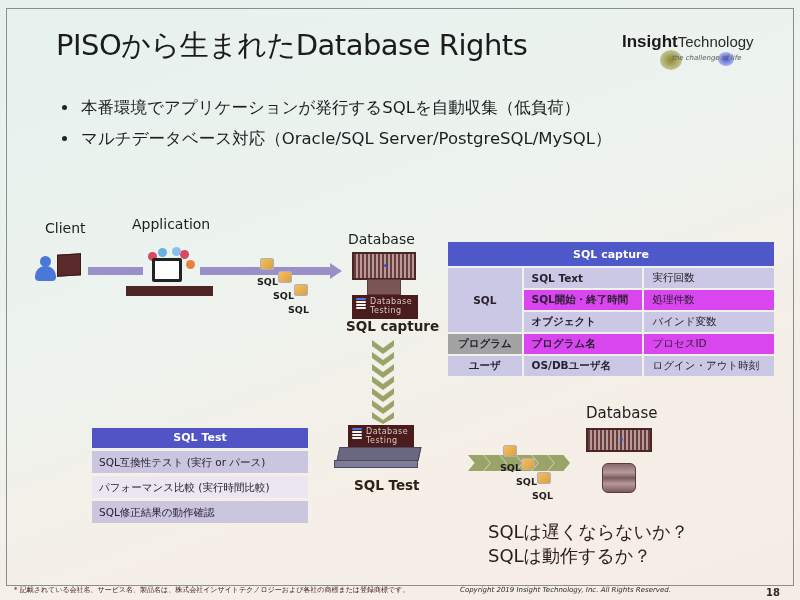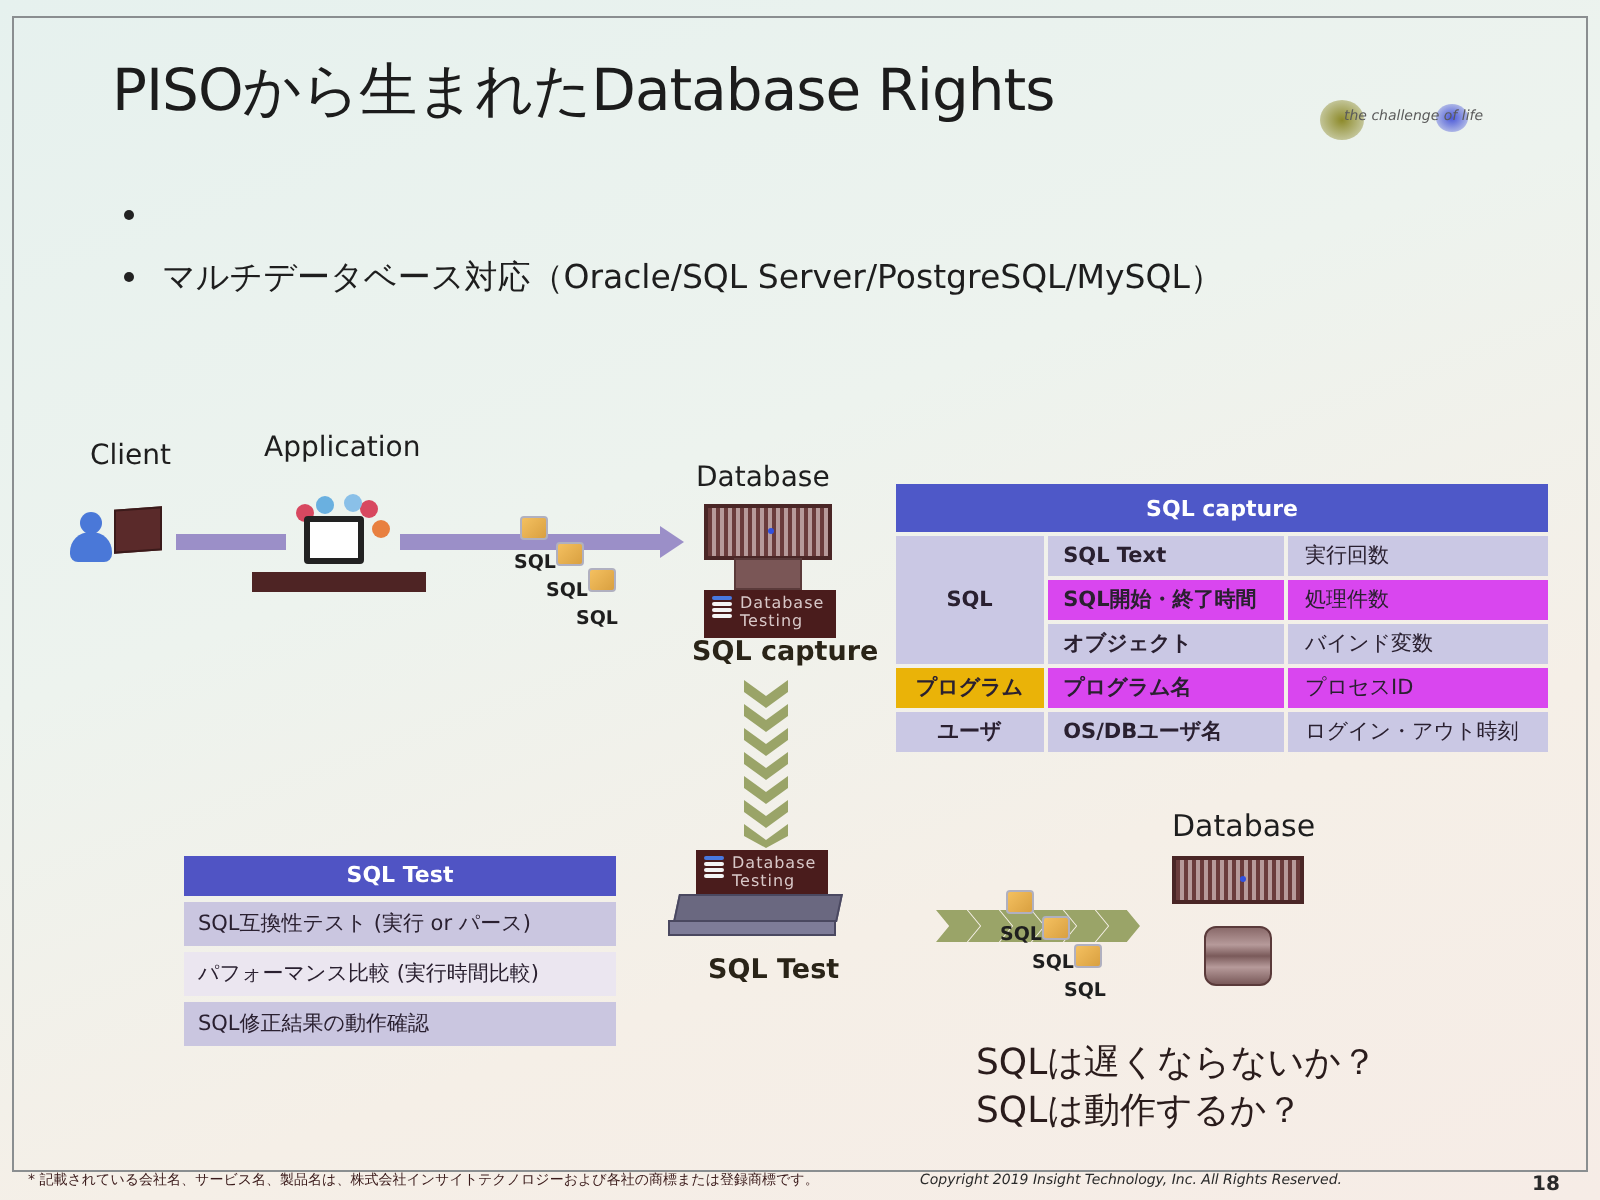--- a/index.html
+++ b/index.html
@@ -71,26 +71,30 @@
 </head>
 <body>
 
 <div class="slide-frame"></div>
 
 <div class="title">PISOから生まれたDatabase Rights</div>
 
 <div class="logo">
   <div class="logo-blob1"></div>
   <div class="logo-blob2"></div>
+  <div class="logo-main">
+    <span class="logo-insight">Insight</span><span class="logo-tech">Technology</span>
+  </div>
   <div class="logo-tag">the challenge of life</div>
 </div>
 
 <div class="bullets">
   <div class="bullet">
       <span class="dot"></span>
+      <span>本番環境でアプリケーションが発行するSQLを自動収集（低負荷）</span>
     </div>
   <div class="bullet">
       <span class="dot"></span>
       <span>マルチデータベース対応（Oracle/SQL Server/PostgreSQL/MySQL）</span>
     </div>
 </div>
 
 <div class="lbl" style="left:45px; top:220px;">Client</div>
 <div class="lbl" style="left:132px; top:216px;">Application</div>
 <div class="lbl" style="left:348px; top:231px;">Database</div>
@@ -187,21 +191,21 @@
   </tr>
   <tr class="light">
     <td class="c2">SQL開始・終了時間</td>
     <td>処理件数</td>
   </tr>
   <tr class="dark">
     <td class="c2">オブジェクト</td>
     <td>バインド変数</td>
   </tr>
   <tr class="light">
-    <td class="rowh" style="background:#eab308;">プログラム</td>
+    <td class="rowh" style="background:#a3a3a3;">プログラム</td>
     <td class="c2">プログラム名</td>
     <td>プロセスID</td>
   </tr>
   <tr class="dark">
     <td class="rowh">ユーザ</td>
     <td class="c2">OS/DBユーザ名</td>
     <td>ログイン・アウト時刻</td>
   </tr>
 </tbody>
   </table>

